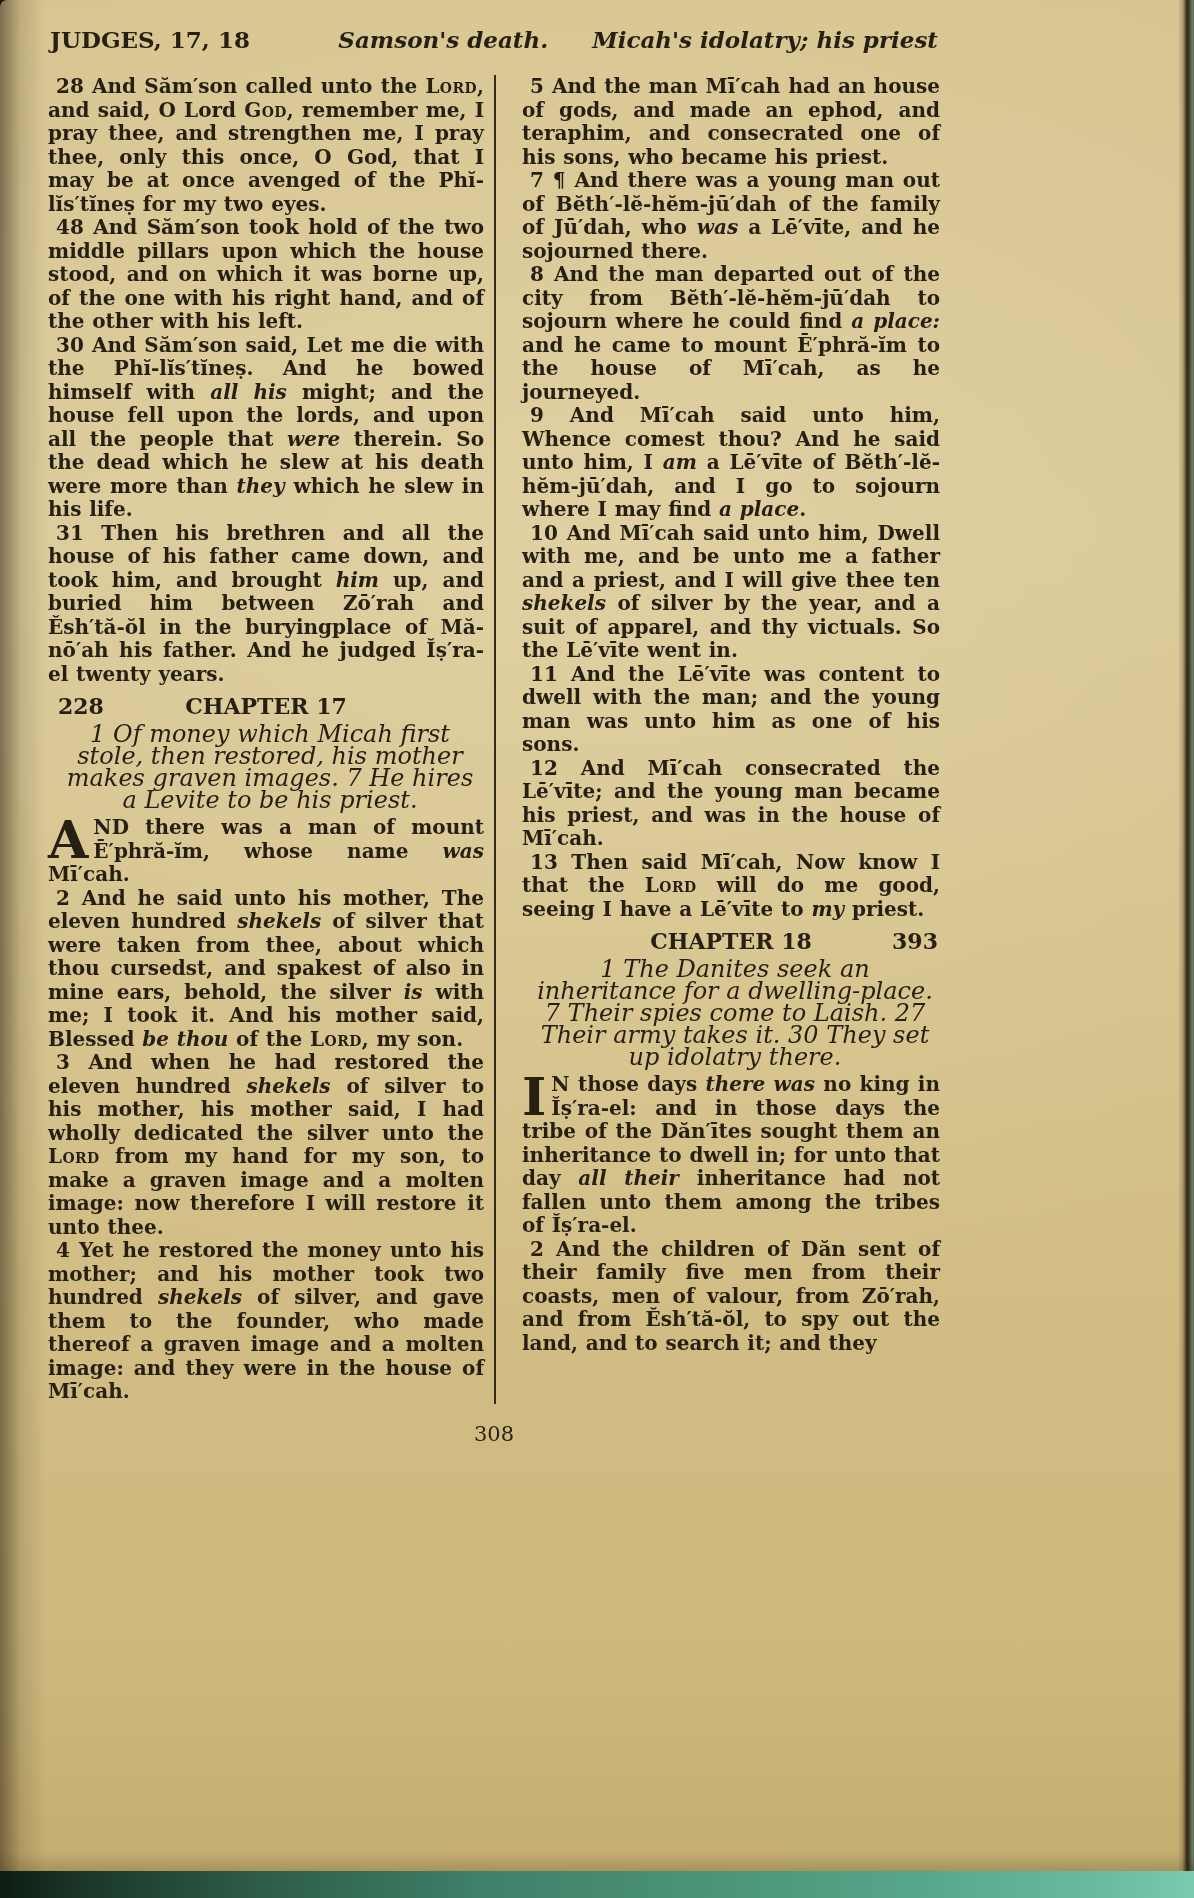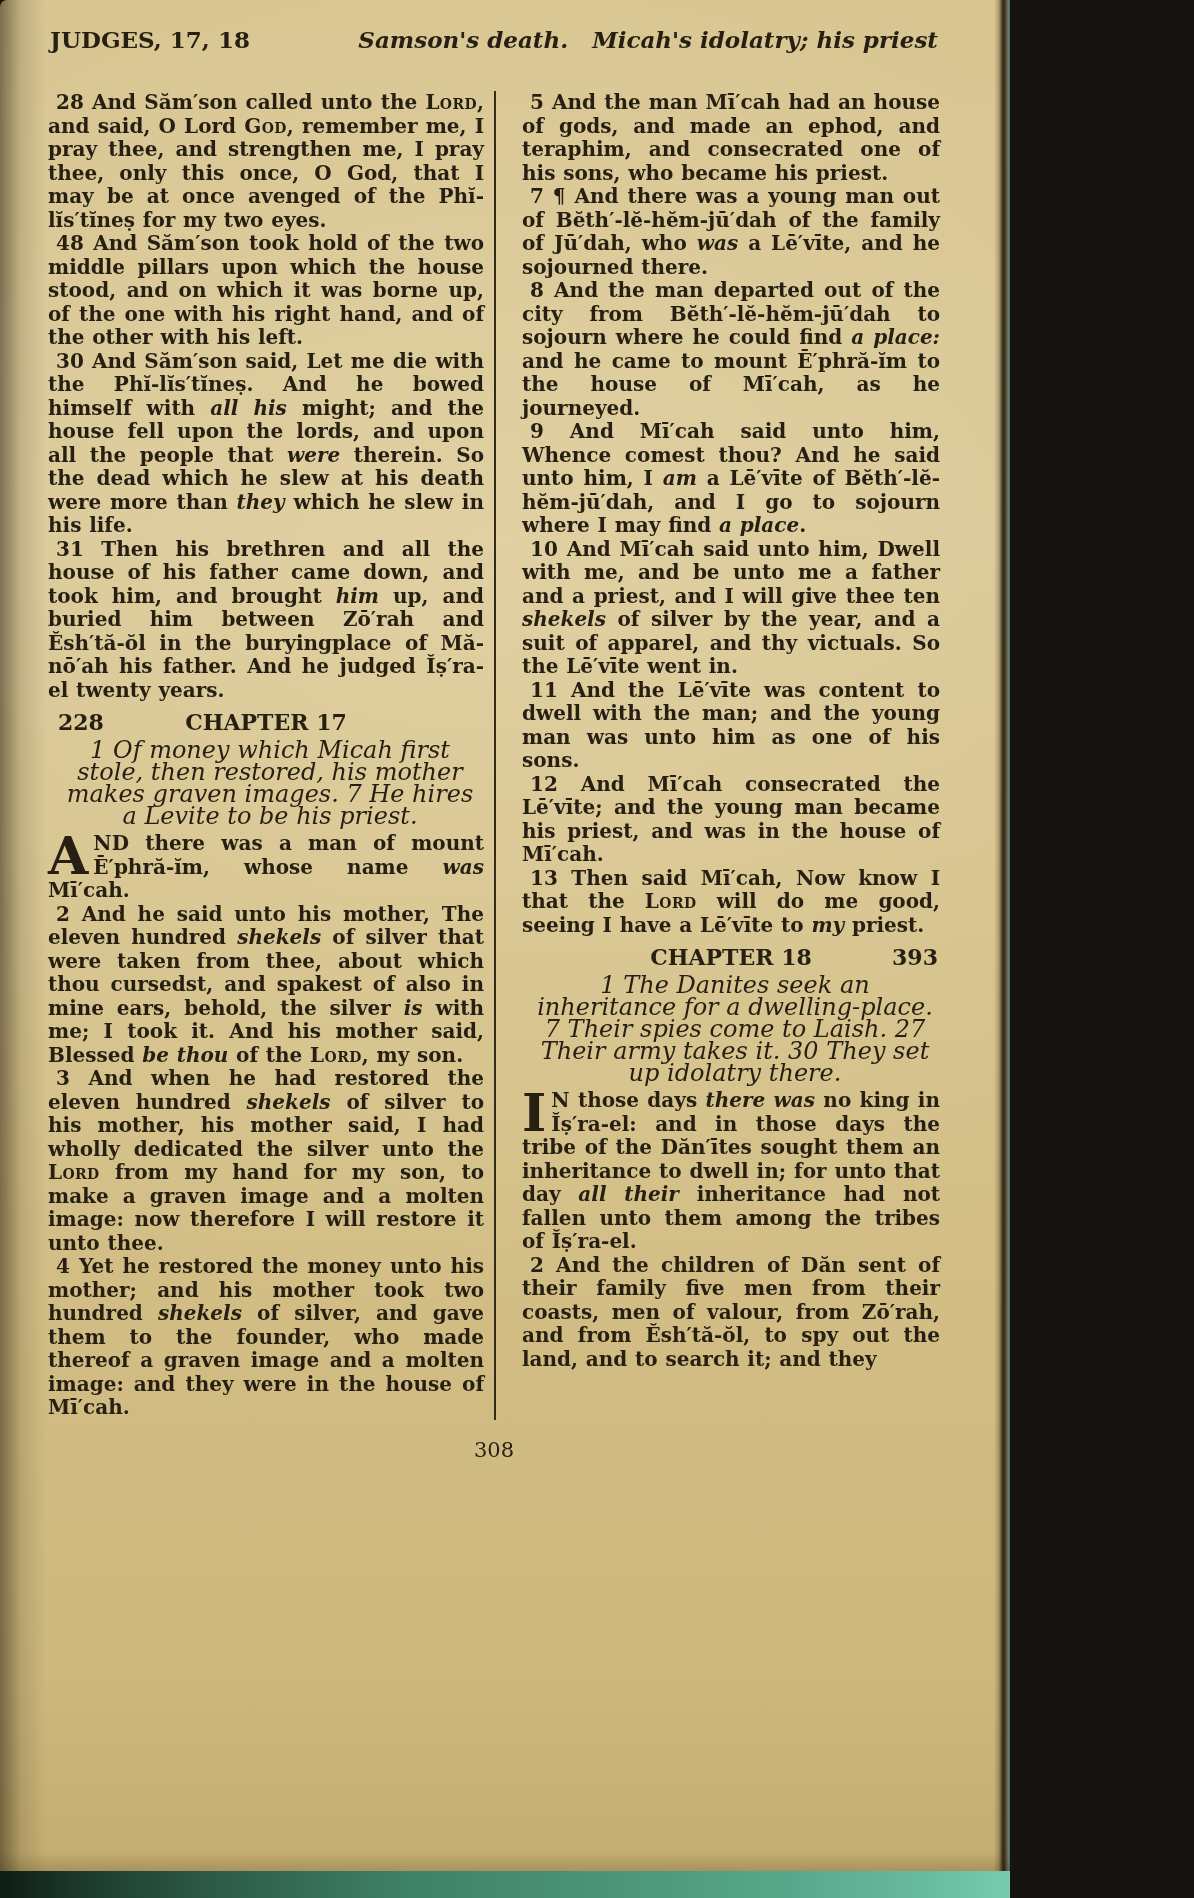--- a/index.html
+++ b/index.html
@@ -12,21 +12,21 @@
   *{box-sizing:border-box;}
   html,body{margin:0;padding:0;}
   body{
     width:1194px;height:1898px;
     background:#171310;
     font-family:"DejaVu Serif", serif;
     overflow:hidden;
   }
   .scan{
     position:relative;
-    width:1010px;height:1898px;
+    width:1194px;height:1898px;
     color:var(--ink);
     background:
       radial-gradient(130% 55% at 48% 30%, rgba(255,246,210,0.22), rgba(0,0,0,0) 72%),
       linear-gradient(180deg,#d7c490 0%,#d8c695 28%,#d3bf87 62%,#cdb87d 88%,#c3ab6e 100%);
     background-color:var(--paper);
     border-radius:7px;
   }
   .edge-left{
     position:absolute;left:0;top:0;width:46px;height:100%;
     background:linear-gradient(90deg,rgba(35,25,10,0.50) 0,rgba(35,25,10,0.14) 45%,rgba(0,0,0,0) 100%);
@@ -47,25 +47,25 @@
     pointer-events:none;
   }
   .page-content{
     position:absolute;left:48px;top:26px;width:892px;
   }
   .running-head{
     display:flex;justify-content:space-between;align-items:baseline;
     font-size:23px;font-weight:bold;
     padding:0 2px;
   }
-  .rh-right{display:flex;gap:24px;font-style:italic;}
+  .rh-right{display:flex;gap:44px;font-style:italic;}
   .rh-right i{font-style:italic;}
   .columns{
     display:flex;
-    margin-top:38px;
+    margin-top:22px;
   }
   .col{width:446px;}
   .col-left{padding-right:10px;}
   .col-right{padding-left:26px;border-left:2px solid var(--rule);}
   p.verse{
     margin:0;
     font-size:20px;line-height:23.5px;
     font-weight:bold;
     text-align:justify;
     text-indent:0.4em;

